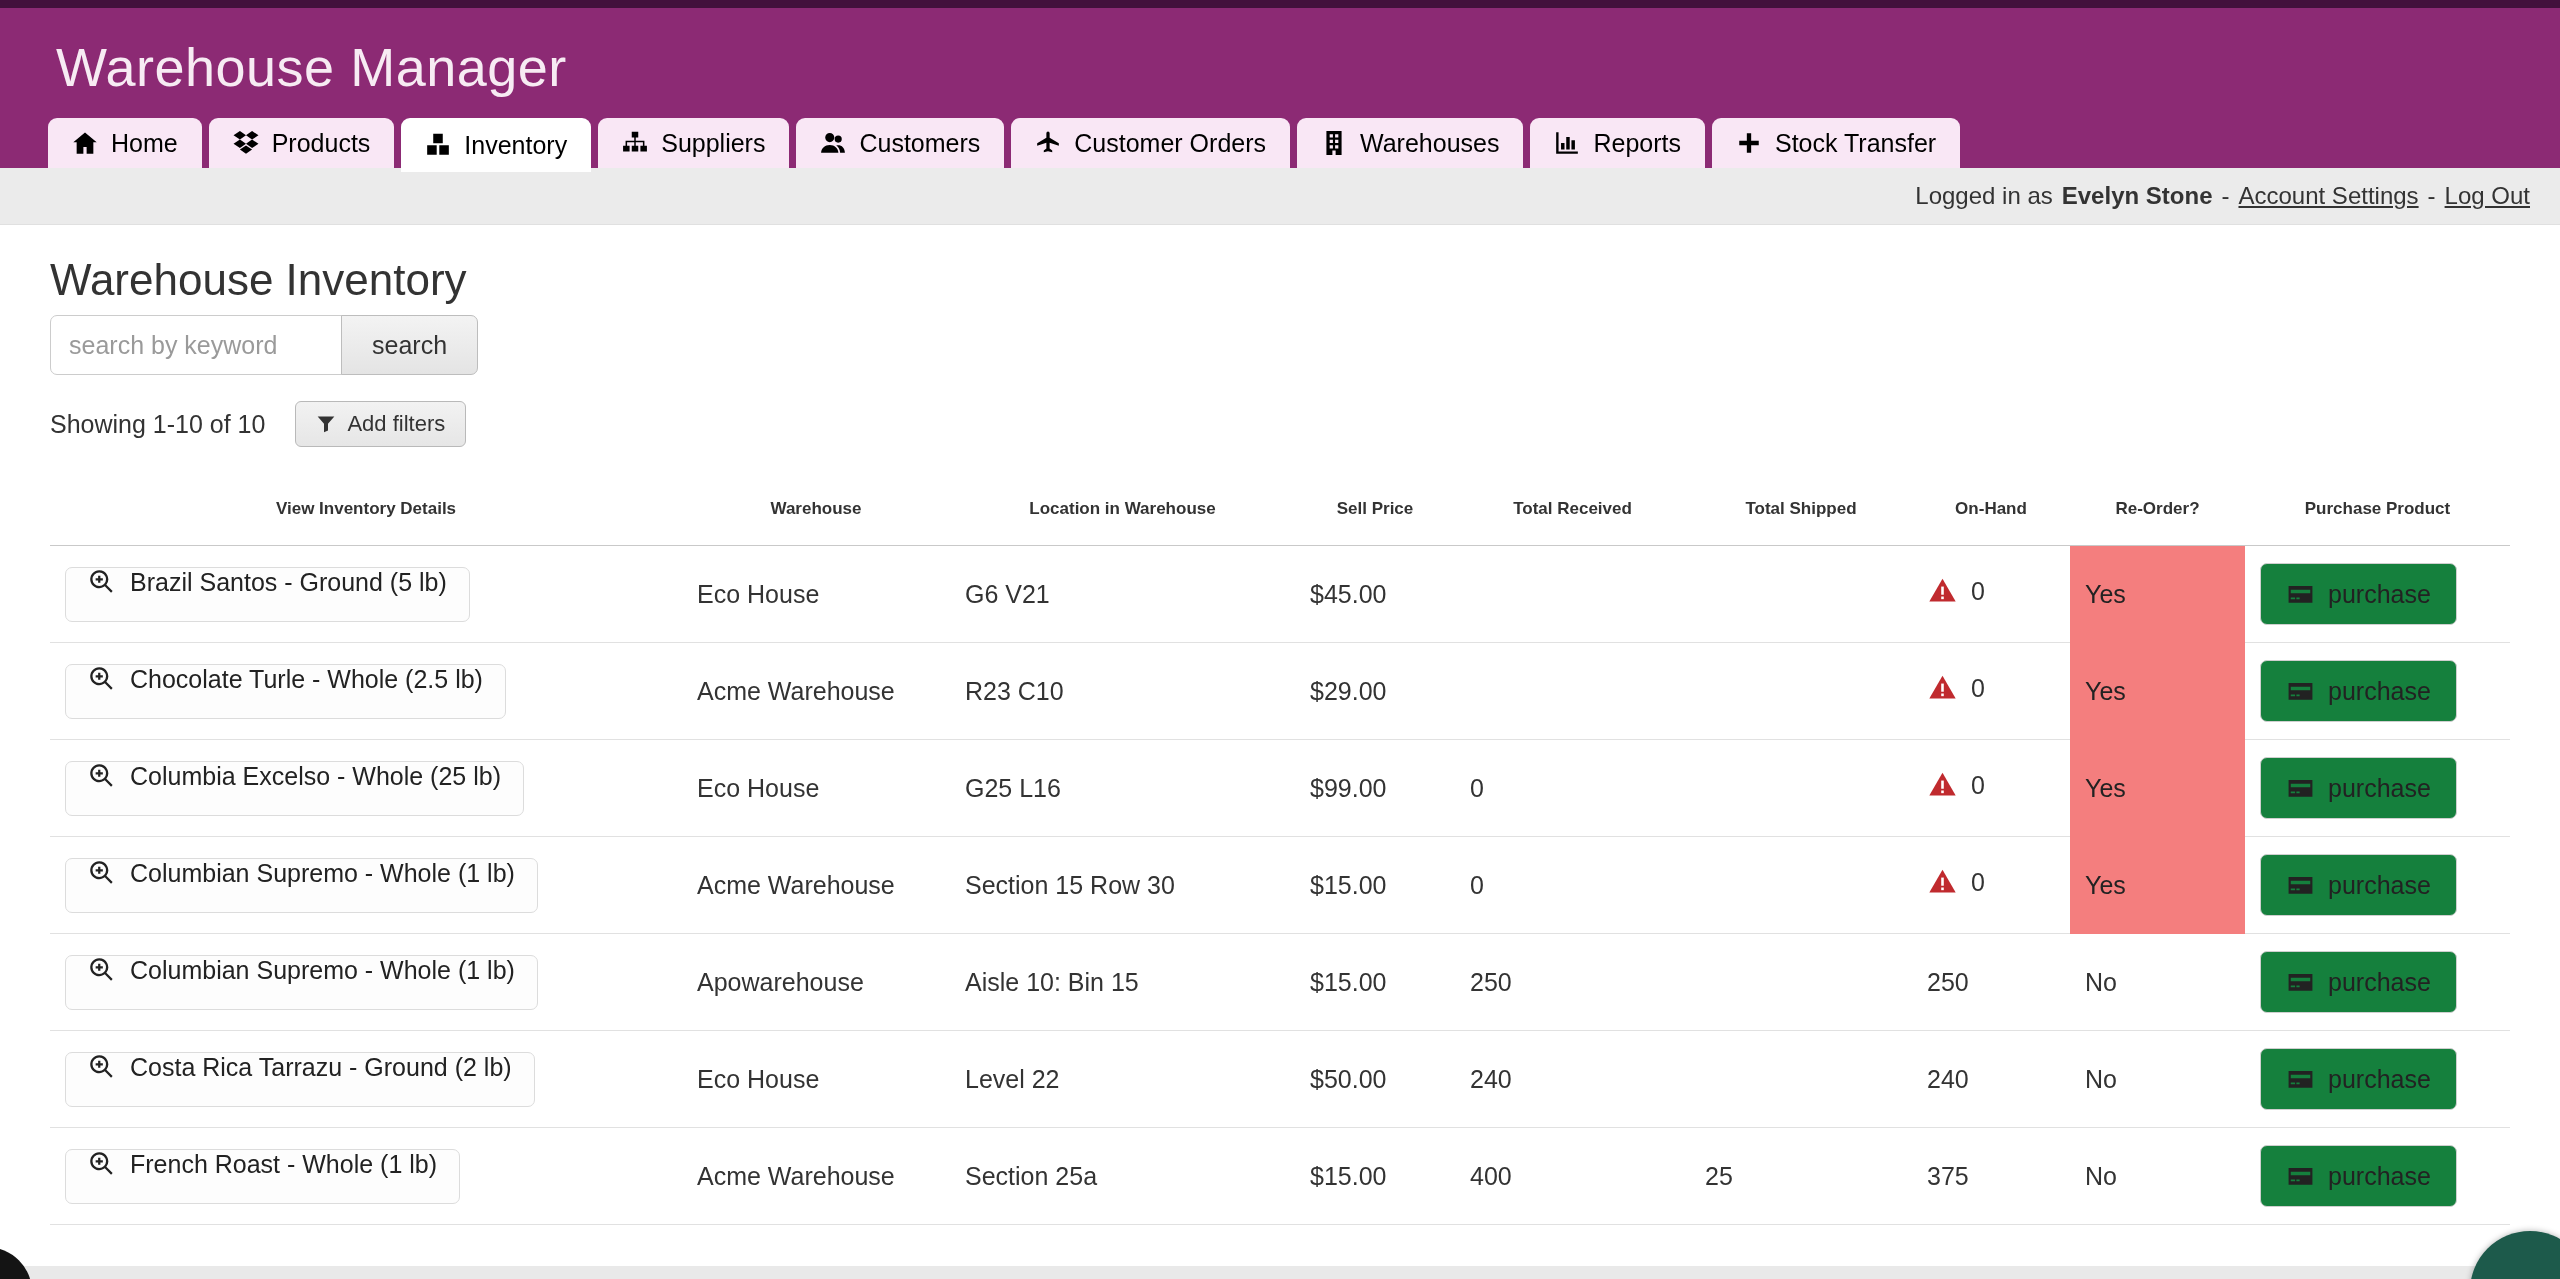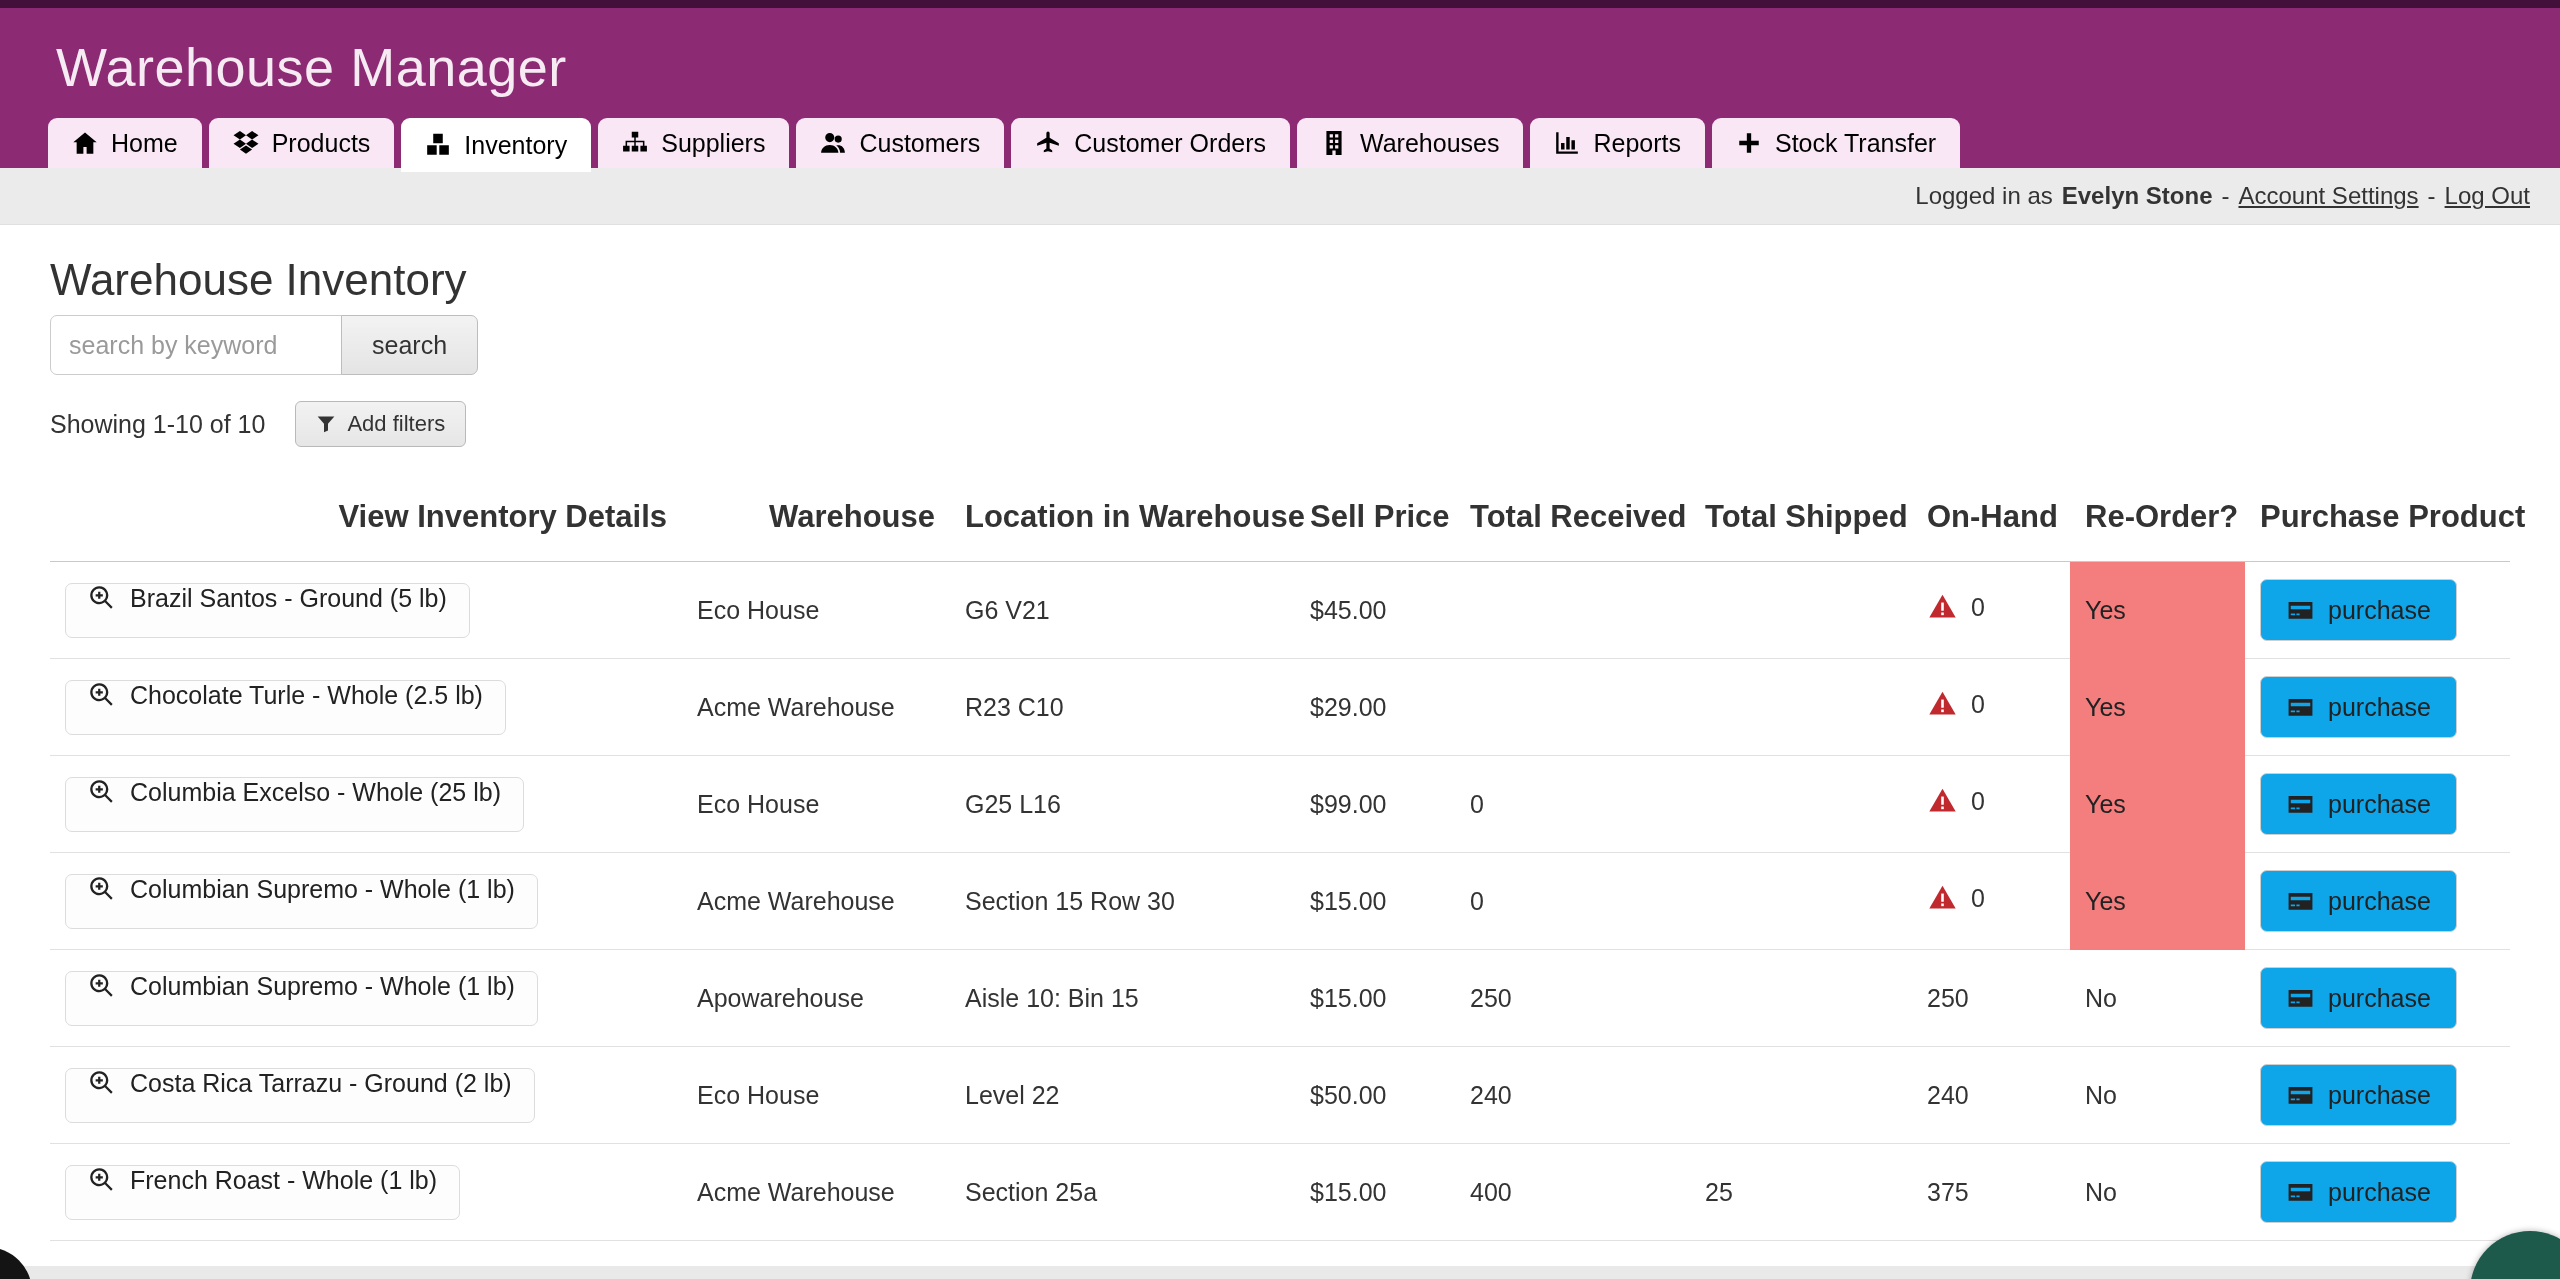--- a/index.html
+++ b/index.html
@@ -58,39 +58,39 @@
   .add-filters-btn {
     height: 46px; padding: 0 20px; font-size: 22px; color: #333;
     background: linear-gradient(#f2f2f2, #e6e6e6); border: 1px solid #b9b9b9;
     border-radius: 6px; display: flex; align-items: center; gap: 11px; cursor: pointer; font-family: inherit;
   }
   .add-filters-btn svg.ic { width: 20px; height: 20px; }
 
   
   table.inv { margin-top: 28px; width: 2460px; border-collapse: collapse; table-layout: fixed; }
   .inv th {
-    text-align: right; font-size: 31px; font-weight: 700; color: #333;
+    text-align: center; font-size: 17px; font-weight: 700; color: #333;
     padding: 24px 15px 26px; border-bottom: 1px solid #c9c9c9; white-space: nowrap;
   }
   .inv td {
     font-size: 25px; color: #333; padding: 0 15px; height: 97px;
     border-bottom: 1px solid #e1e1e1; vertical-align: middle; white-space: nowrap;
   }
   .detail-btn {
     display: inline-flex; align-items: flex-start; gap: 15px; height: 55px; padding: 0 22px;
     background: #fdfdfd; border: 1px solid #dcdcdc; border-radius: 7px;
     font-size: 25px; color: #222; cursor: pointer; white-space: nowrap; font-family: inherit;
   }
   .detail-btn svg.ic { width: 27px; height: 27px; }
   td.onhand-cell .cellwrap { display: inline-flex; align-items: center; gap: 13px; }
   td.onhand-cell svg.ic { width: 31px; height: 28px; }
   td.reorder-cell.yes { background: #f47e7e; border-bottom-color: #f47e7e; color: #222; }
   .purchase-btn {
     display: inline-flex; align-items: center; gap: 13px; height: 62px; padding: 0 25px;
-    background: #0ea5e9; border: 1px solid #cfcfcf; border-radius: 7px;
+    background: #15803d; border: 1px solid #cfcfcf; border-radius: 7px;
     font-size: 25px; color: #222; cursor: pointer; font-family: inherit;
   }
   .purchase-btn svg.ic { width: 29px; height: 26px; }
 
   
   .footer-strip { position: absolute; left: 0; bottom: 0; width: 100%; height: 13px; background: #e9e9e9; }
   .widget-bubble {
     position: absolute; width: 120px; height: 120px; border-radius: 50%;
     background: #1d5a4b; right: -30px; bottom: -72px; z-index: 5; cursor: pointer;
     box-shadow: 0 0 6px rgba(0,0,0,0.3);

